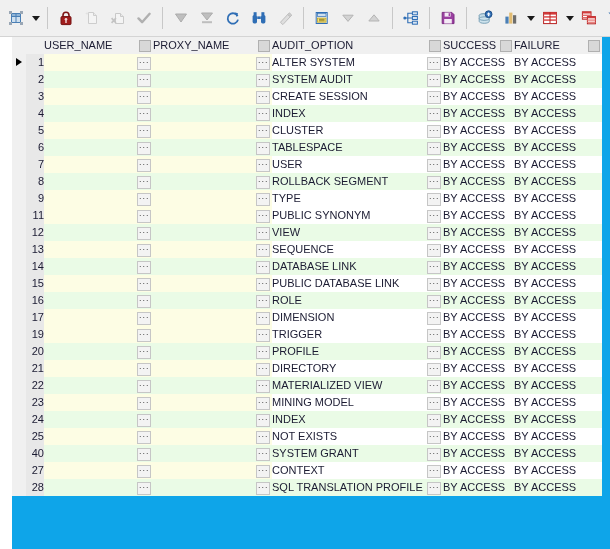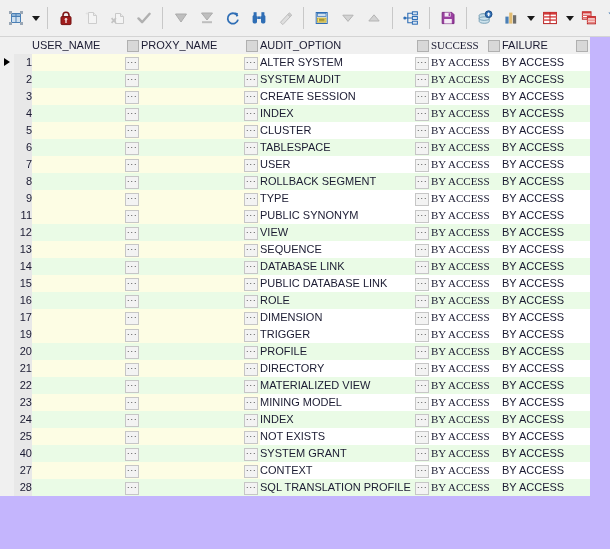--- a/index.html
+++ b/index.html
@@ -57,23 +57,24 @@
     width: 0; height: 0;
     border-left: 4px solid transparent;
     border-right: 4px solid transparent;
     border-top: 5px solid #1a1a1a;
   }
   .tb-btn svg { display: block; }
 
   
   #grid-area {
     position: relative;
-    background: #c4b5fd;
+    background: #0ea5e9;
     height: 512px;
     overflow: hidden;
+    margin-left: 12px;
   }
   table.grid {
     border-collapse: collapse;
     table-layout: fixed;
     font-size: 11px;
     background: #fff;
   }
   table.grid th, table.grid td {
     padding: 0;
     margin: 0;
@@ -168,21 +169,21 @@
     font-size: 9px;
     line-height: 8px;
     text-align: center;
     color: #4a4a4a;
     letter-spacing: 0.5px;
   }
 
   .w-user { width: 89px; }
   .w-proxy { width: 99px; }
   .w-audit { width: 171px; }
-  .w-success { width: 71px; font-family: Liberation Serif, serif; }
+  .w-success { width: 71px; }
   .w-failure { width: 88px; }
 </style>
 </head>
 <body>
 
 <div id="toolbar">
     <div class="tb-btn" title="Edit Table">
       <svg width="16" height="16" viewBox="0 0 16 16" style="opacity:1">
         <rect x="3.5" y="3.5" width="9" height="9" fill="#cfe0ef" stroke="#4a7fb5"></rect>
         <rect x="3.5" y="3.5" width="9" height="3" fill="#8fb4d6" stroke="#4a7fb5"></rect>

